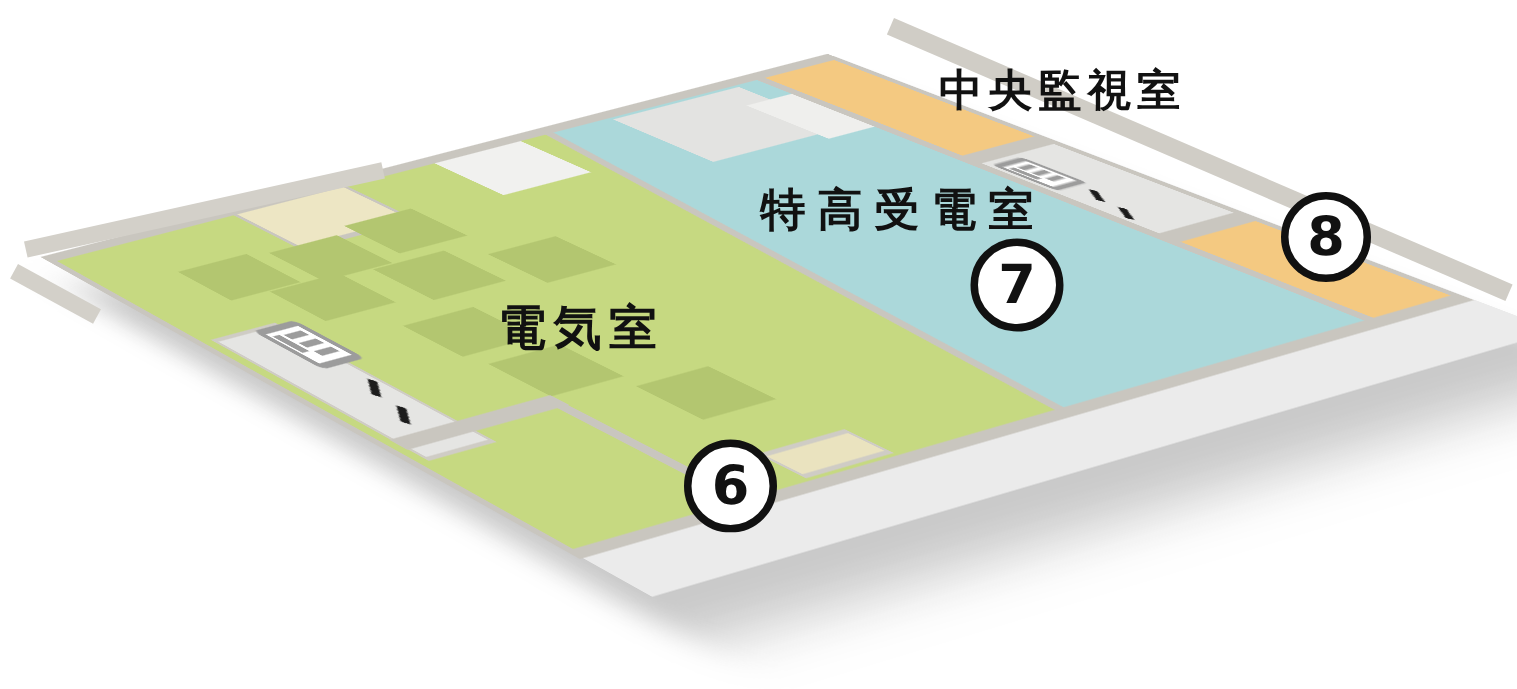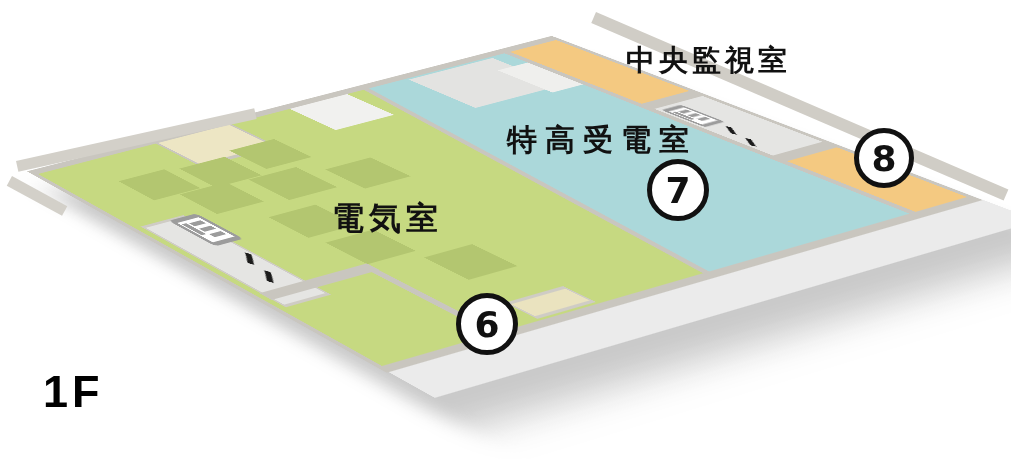--- a/index.html
+++ b/index.html
@@ -189,21 +189,20 @@
     </div>
   </div>
 
   <div class="strip" id="stripA"></div>
   <div class="strip" id="stripB"></div>
   <div class="strip" id="stripC"></div>
 
   <div class="jp" id="lbl-denki">電気室</div>
   <div class="jp" id="lbl-tokko">特高受電室</div>
   <div class="jp" id="lbl-shoka">中央監視室</div>
-  <div class="jp" id="lbl-floor">1F</div>
 
   <div class="marker" id="marker6">
     <span>6</span>
   </div>
   <div class="marker" id="marker7">
     <span>7</span>
   </div>
   <div class="marker" id="marker8">
     <span>8</span>
   </div>

